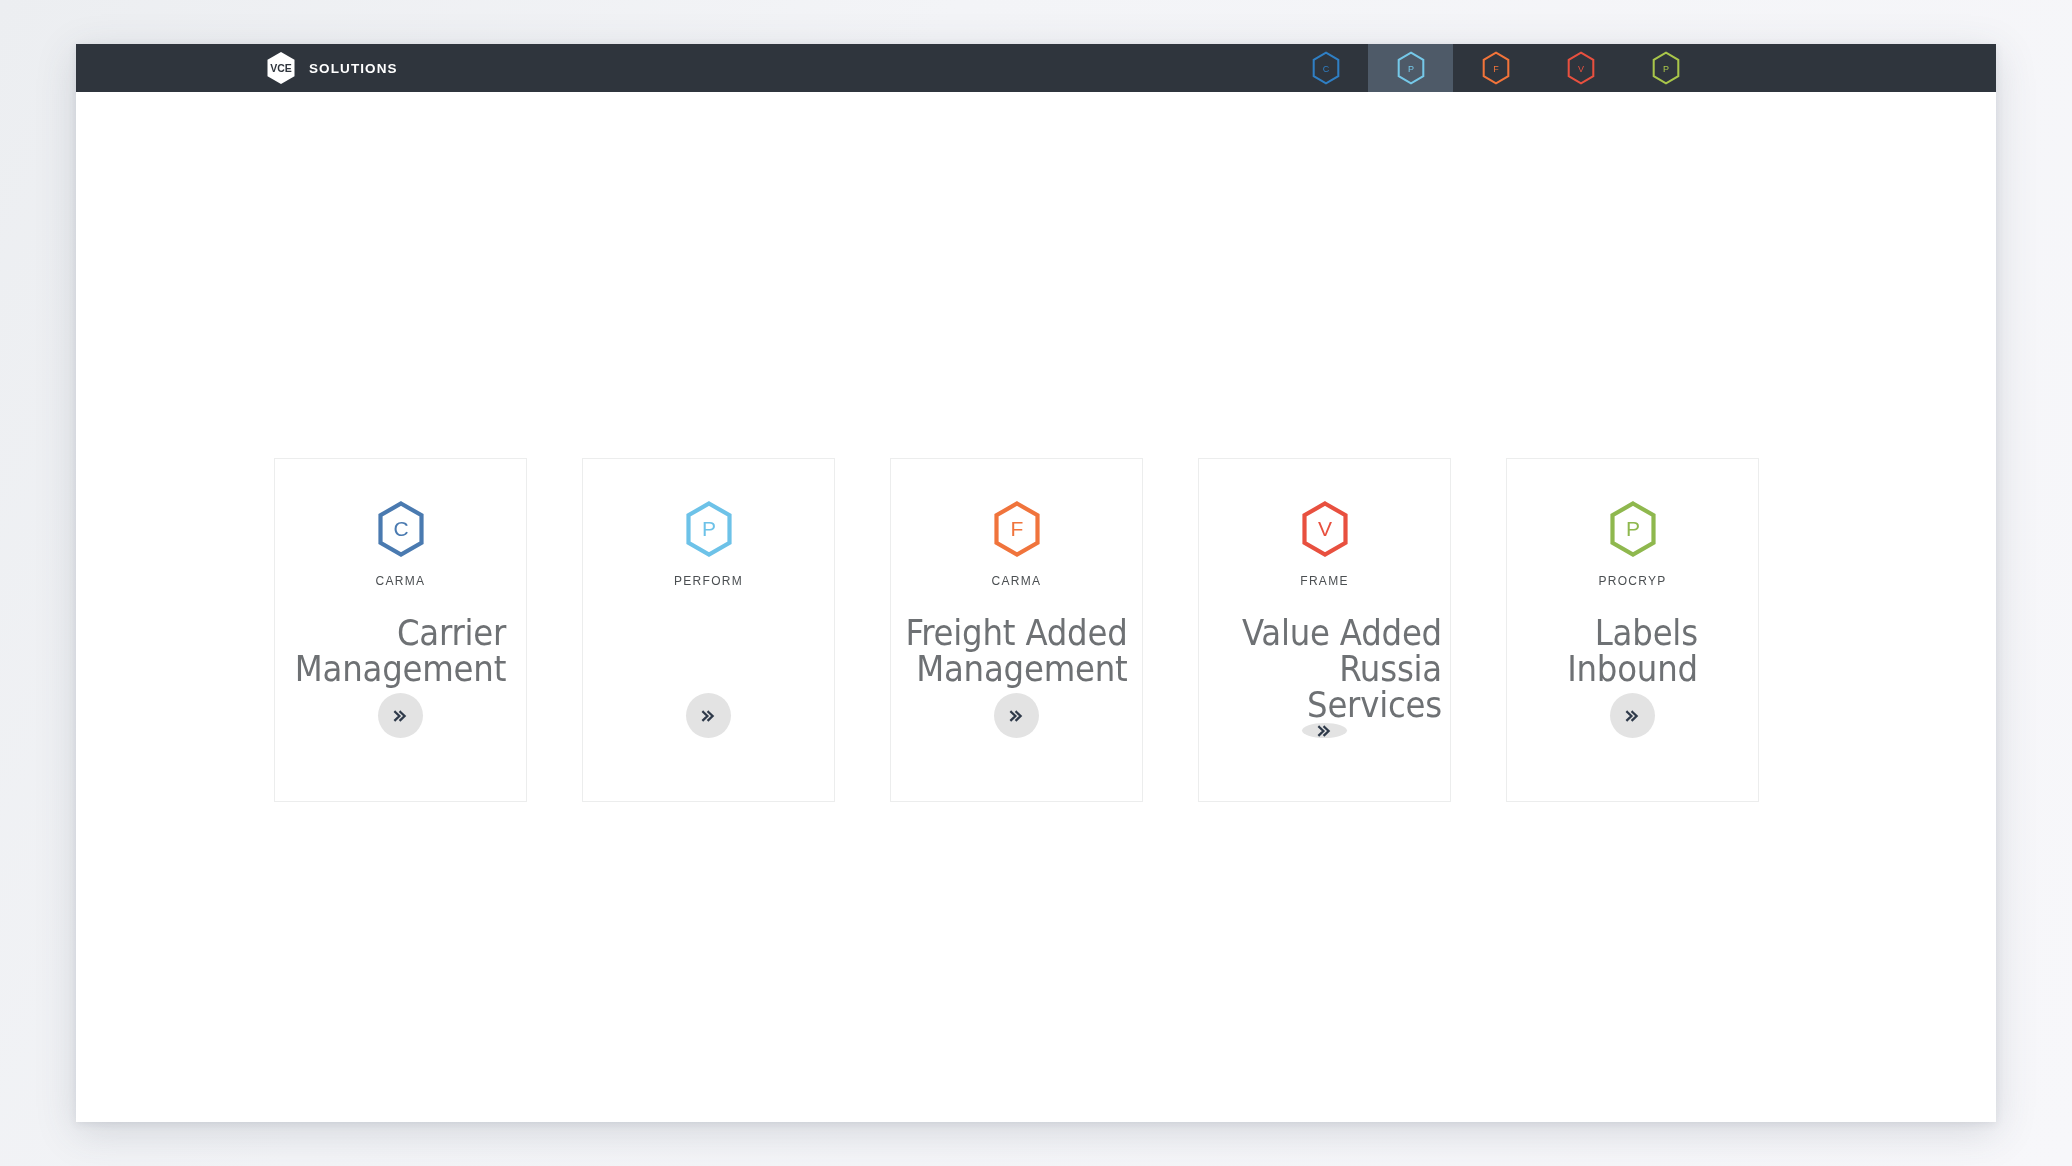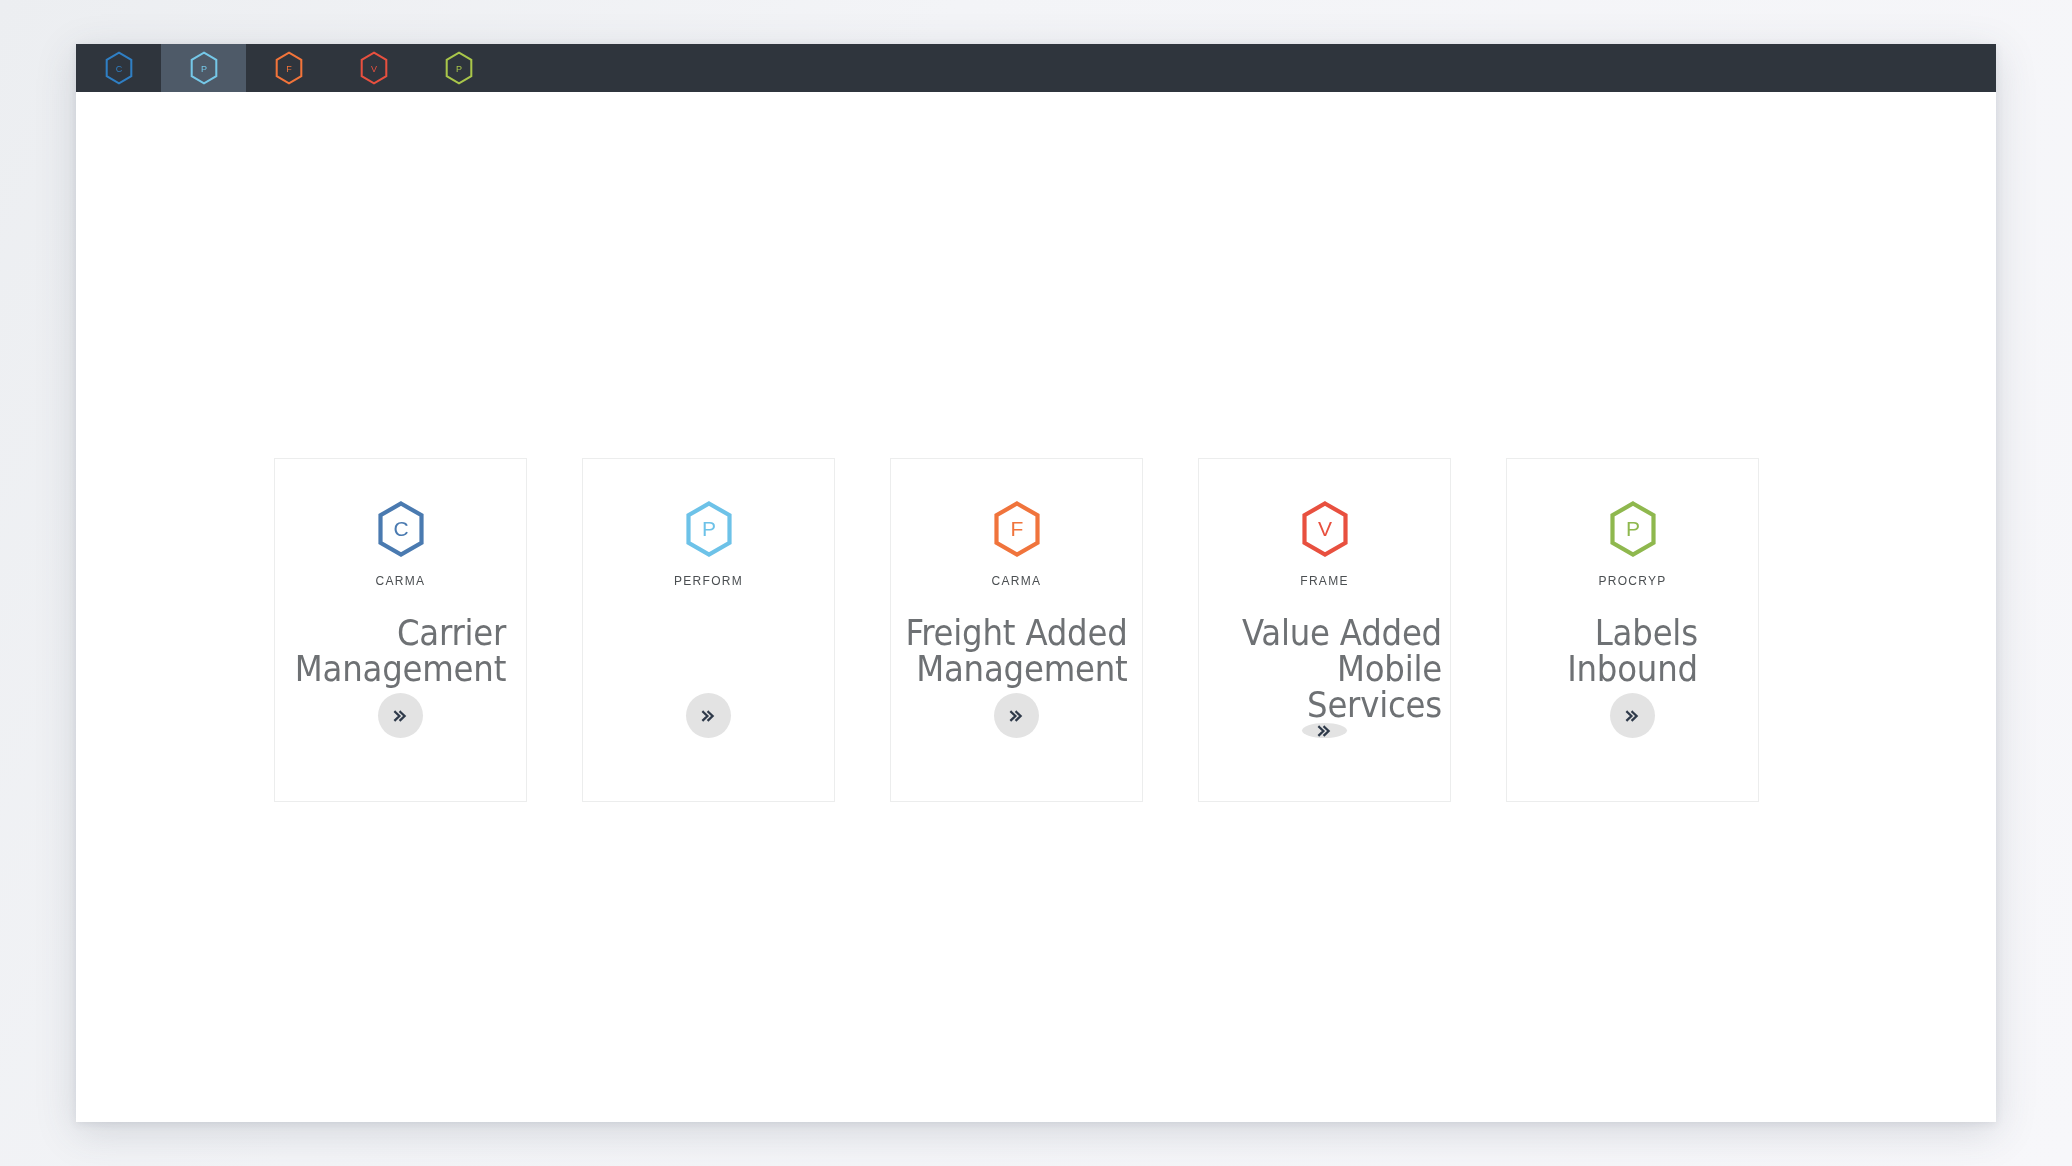--- a/index.html
+++ b/index.html
@@ -165,20 +165,27 @@
     display: block;
   }
 </style>
 </head>
 <body>
 
 <div class="page-shell">
 
   <div class="navbar">
 
+    <div class="brand">
+      <svg class="brand-hex" viewBox="0 0 30 34">
+        <polygon points="15,1 28.5,8.75 28.5,25.25 15,33 1.5,25.25 1.5,8.75" fill="#ffffff"></polygon>
+        <text x="15" y="21" text-anchor="middle" font-family="Liberation Sans, sans-serif" font-size="10.5" font-weight="bold" fill="#2f353d">VCE</text>
+      </svg>
+      <span class="brand-text">SOLUTIONS</span>
+    </div>
 
     <div class="nav-items">
 
     <div class="nav-item">
           <svg viewBox="0 0 50 56" class="nav-hex">
             <polygon points="25,2.5 45.5,14.25 45.5,41.75 25,53.5 4.5,41.75 4.5,14.25" fill="none" stroke="#2f7fc4" stroke-width="3.4" stroke-linejoin="miter"></polygon>
             <text x="25" y="34.5" text-anchor="middle" font-family="Liberation Sans, sans-serif" font-size="15" fill="#2f7fc4">C</text>
           </svg>
         </div>
         <div class="nav-item active">
@@ -267,21 +274,21 @@
         <div class="card">
           <div class="card-hex-wrap">
             <svg viewBox="0 0 50 56" class="card-hex">
               <polygon points="25,2.5 45.5,14.25 45.5,41.75 25,53.5 4.5,41.75 4.5,14.25" fill="none" stroke="#e8503f" stroke-width="4.2" stroke-linejoin="miter"></polygon>
               <text x="25" y="34.5" text-anchor="middle" font-family="Liberation Sans, sans-serif" font-size="21" fill="#e8503f">V</text>
             </svg>
           </div>
           <div class="card-code">FRAME</div>
           <div class="card-title">
             <div>Value Added</div>
-            <div>Mobile Services</div>
+            <div>Russia Services</div>
           </div>
           <div class="card-action">
             <svg viewBox="0 0 16 14" class="chev">
               <path d="M2.2,3 L6.4,7 L2.2,11" fill="none" stroke="#2f3a4a" stroke-width="2.3" stroke-linecap="square" stroke-linejoin="miter"></path>
               <path d="M7.4,3 L11.600000000000001,7 L7.4,11" fill="none" stroke="#2f3a4a" stroke-width="2.3" stroke-linecap="square" stroke-linejoin="miter"></path>
             </svg>
           </div>
         </div>
         <div class="card">
           <div class="card-hex-wrap">

